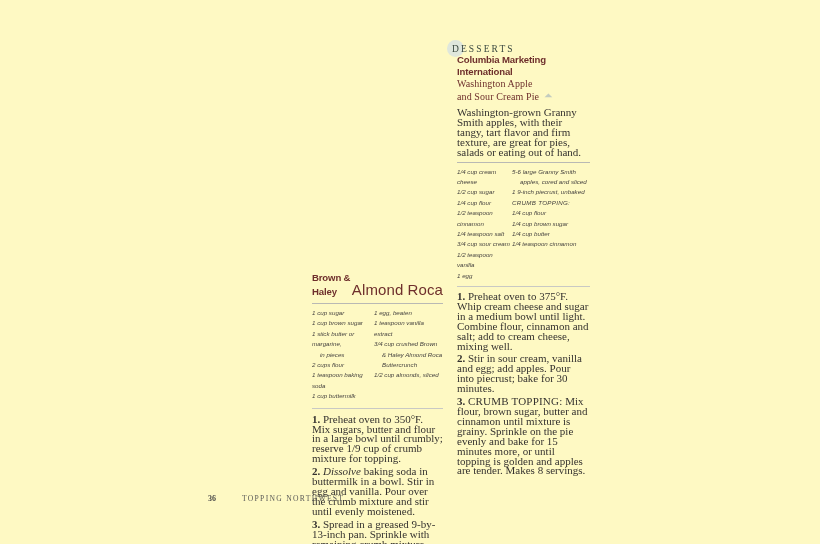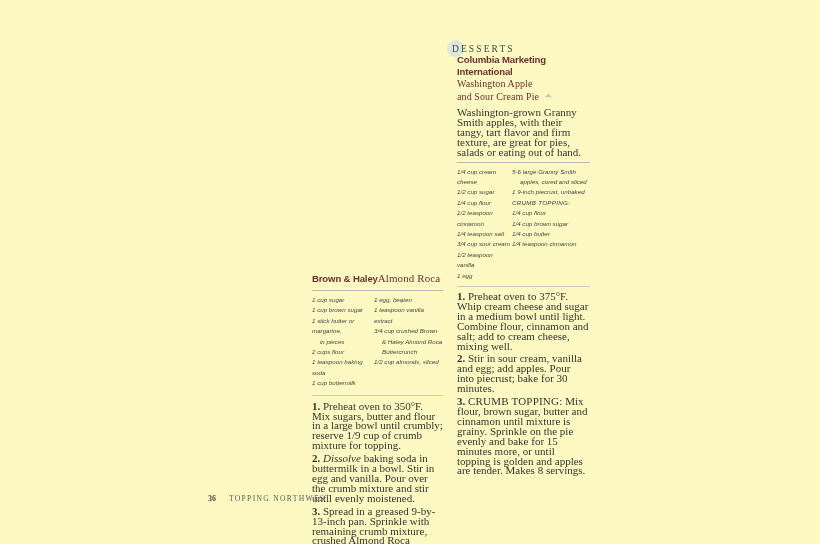--- a/index.html
+++ b/index.html
@@ -54,24 +54,25 @@
   }
   .recipe-brand {
     font-family: "Liberation Sans", sans-serif;
     font-size: 9.6px;
     font-weight: bold;
     color: #6e2f2c;
     letter-spacing: -0.15px;
     line-height: 12px;
   }
   .recipe-brand .brand-rest {
-    font-family: Liberation Serif, serif;
+    font-family: Liberation Sans, sans-serif;
     font-weight: normal;
-    font-size: 11px;
+    font-size: 15px;
     letter-spacing: 0.1px;
+    margin-left: 15px;
   }
   .recipe-name {
     font-family: "Liberation Serif", serif;
     font-size: 10px;
     color: #6e2f2c;
     line-height: 12.5px;
     letter-spacing: 0.1px;
   }
   .title-orn {
     display: inline-block;
@@ -124,21 +125,21 @@
   }
   .step .lead-i { font-style: italic; }
 
   
   .footer {
     position: absolute;
     left: 208px;
     top: 494px;
     display: flex;
     align-items: baseline;
-    gap: 13px;
+    gap: 26px;
   }
   .folio {
     font-family: "Liberation Serif", serif;
     font-size: 8px;
     font-weight: bold;
     color: #4a4a48;
   }
   .running-head {
     font-family: "Liberation Serif", serif;
     font-size: 7.6px;

